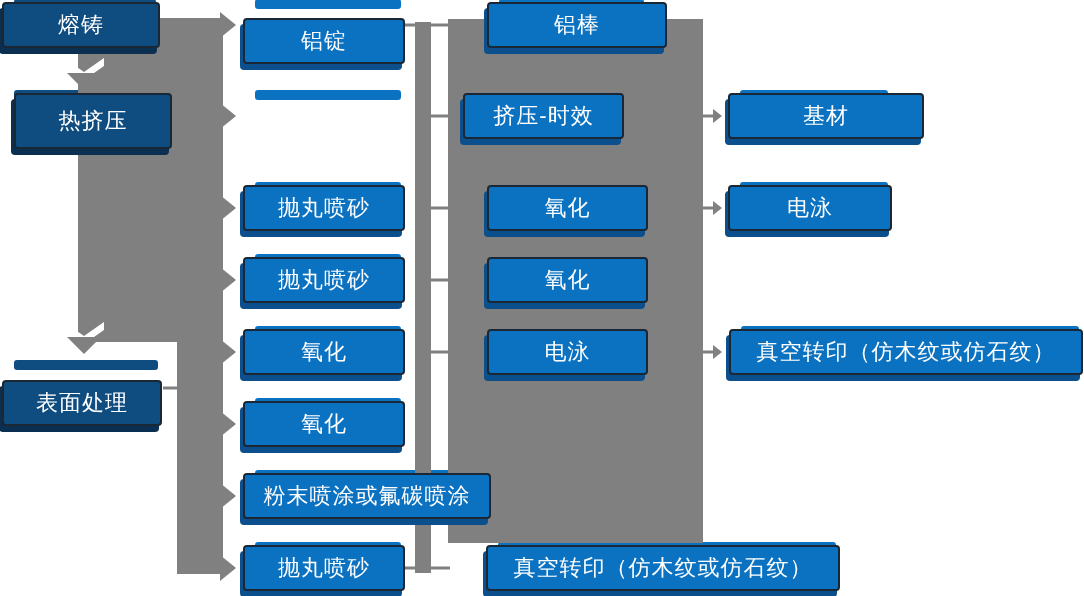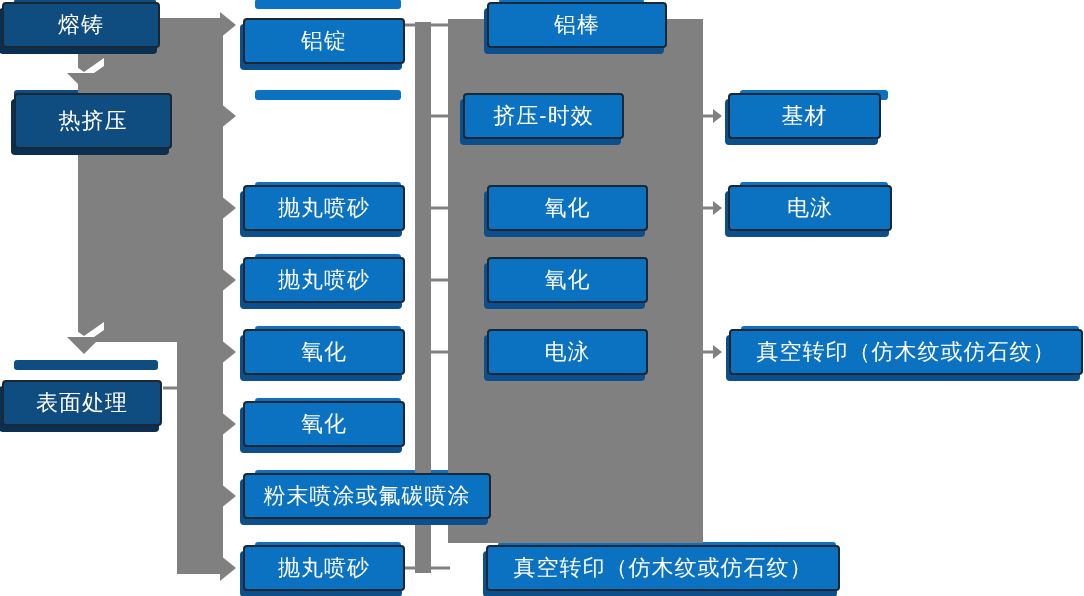--- a/index.html
+++ b/index.html
@@ -98,18 +98,18 @@
     <div class="box blue" style="left: 463px; top: 93px; width: 161px; height: 46px;">挤压-时效</div>
     <div class="echo" style="left: 499px; top: 182px; width: 145px; height: 10px; background: rgb(11, 114, 193);"></div>
     <div class="box blue" style="left: 487px; top: 185px; width: 161px; height: 46px;">氧化</div>
     <div class="echo" style="left: 499px; top: 254px; width: 145px; height: 10px; background: rgb(11, 114, 193);"></div>
     <div class="box blue" style="left: 487px; top: 257px; width: 161px; height: 46px;">氧化</div>
     <div class="echo" style="left: 499px; top: 326px; width: 145px; height: 10px; background: rgb(11, 114, 193);"></div>
     <div class="box blue" style="left: 487px; top: 329px; width: 161px; height: 46px;">电泳</div>
     <div class="echo" style="left: 498px; top: 542px; width: 338px; height: 10px; background: rgb(11, 114, 193);"></div>
     <div class="box blue" style="left: 486px; top: 545px; width: 354px; height: 46px;">真空转印（仿木纹或仿石纹）</div>
     <div class="echo" style="left: 740px; top: 90px; width: 148px; height: 10px; background: rgb(11, 114, 193);"></div>
-    <div class="box blue" style="left: 728px; top: 93px; width: 153px; height: 46px;">基材</div>
+    <div class="box blue" style="left: 728px; top: 93px; width: 196px; height: 46px;">基材</div>
     <div class="echo" style="left: 740px; top: 182px; width: 148px; height: 10px; background: rgb(11, 114, 193);"></div>
     <div class="box blue" style="left: 728px; top: 185px; width: 164px; height: 46px;">电泳</div>
     <div class="echo" style="left: 741px; top: 326px; width: 338px; height: 10px; background: rgb(11, 114, 193);"></div>
     <div class="box blue" style="left: 729px; top: 329px; width: 354px; height: 46px;">真空转印（仿木纹或仿石纹）</div>
   </div>
 
 </body></html>

